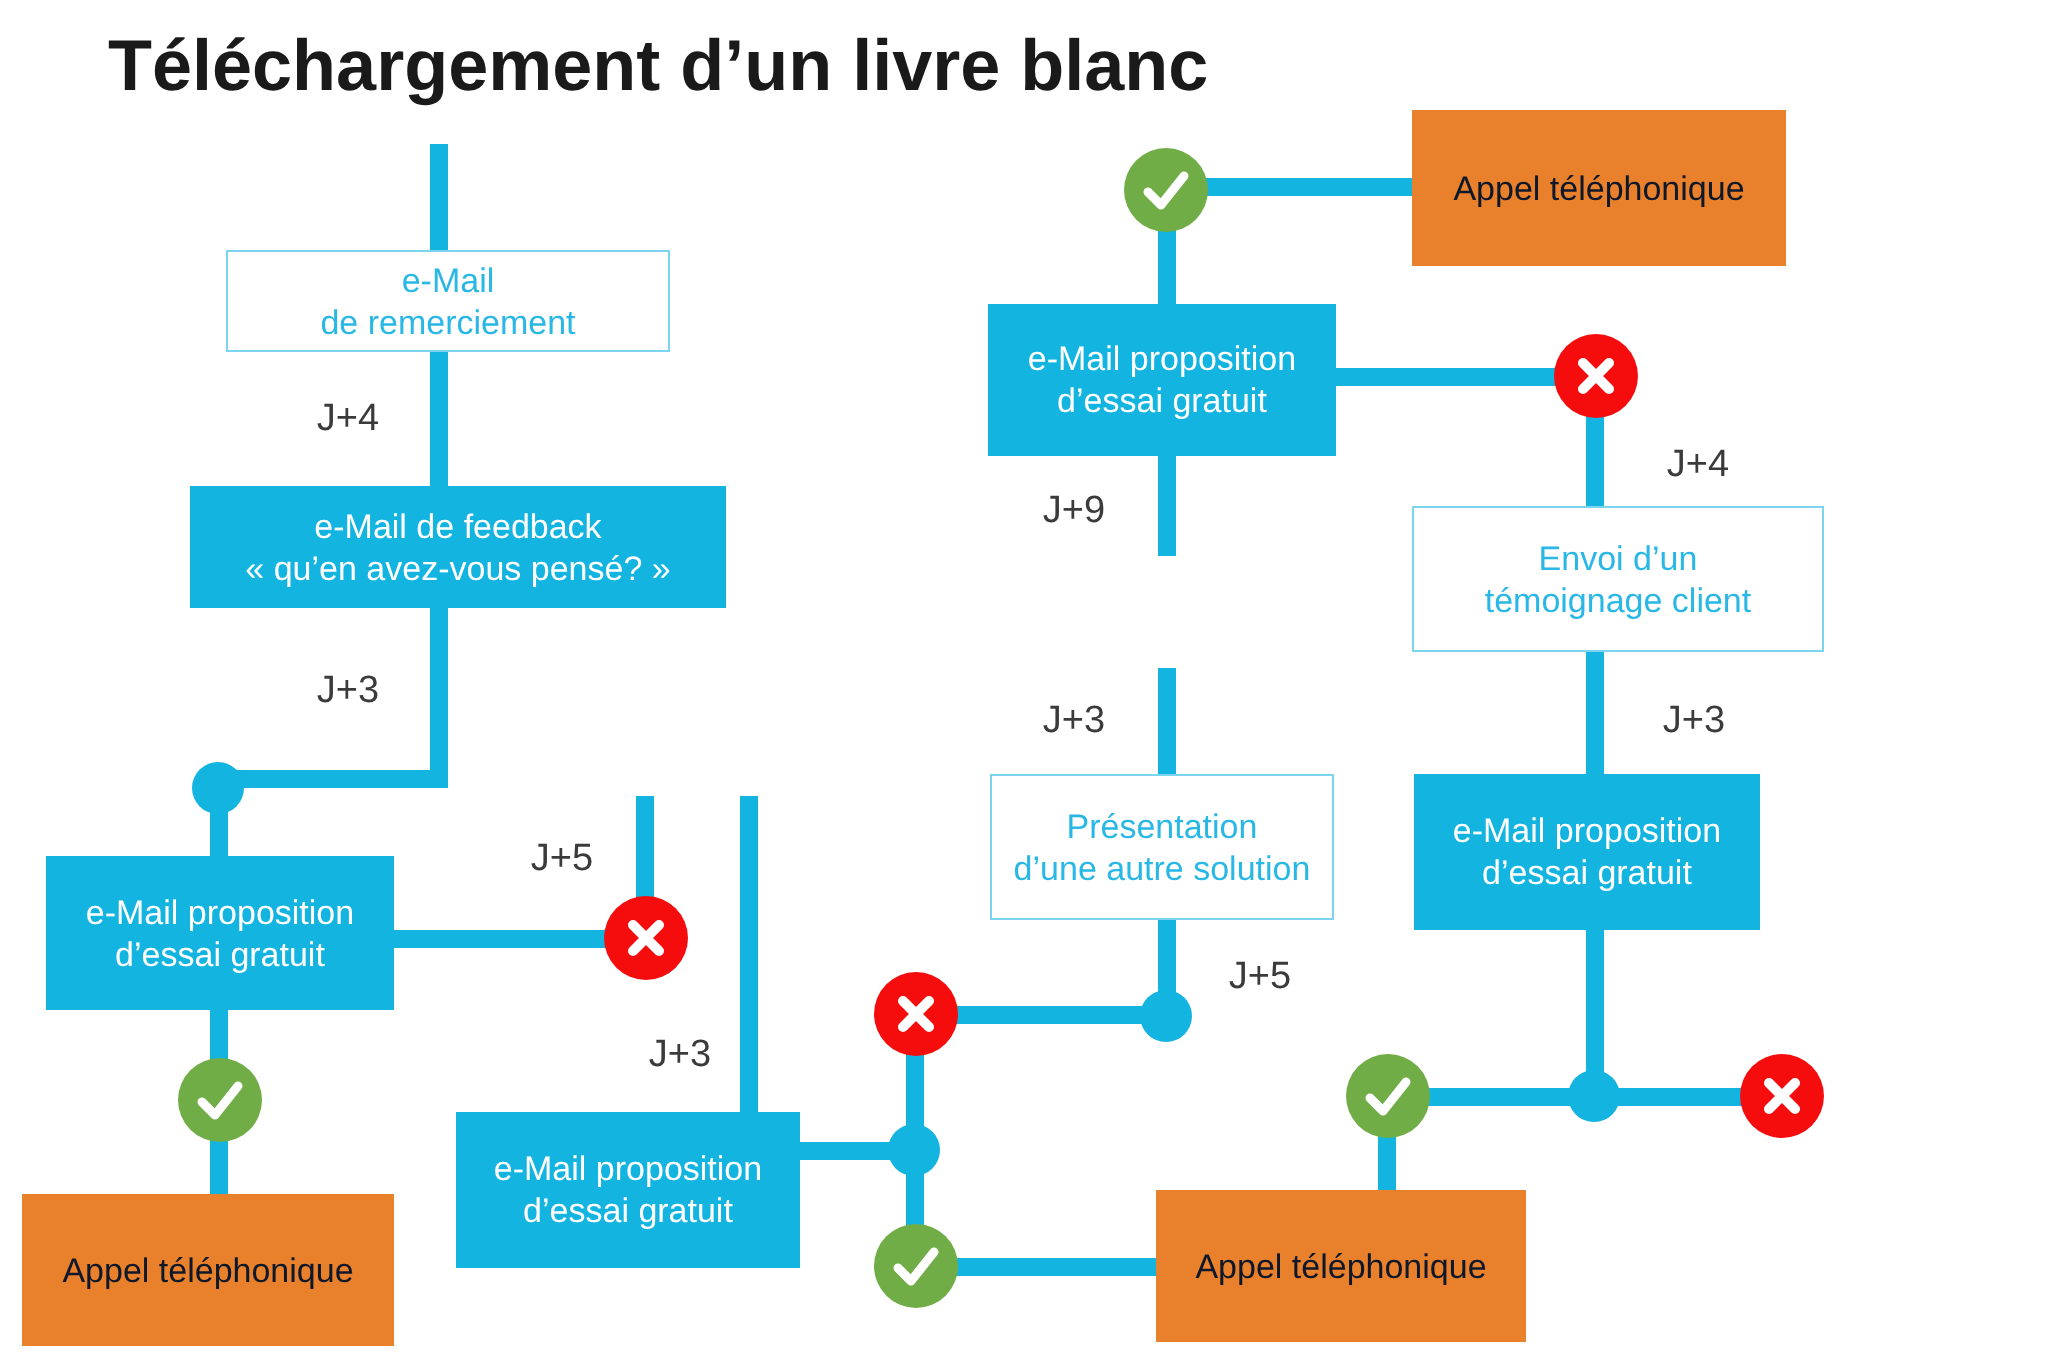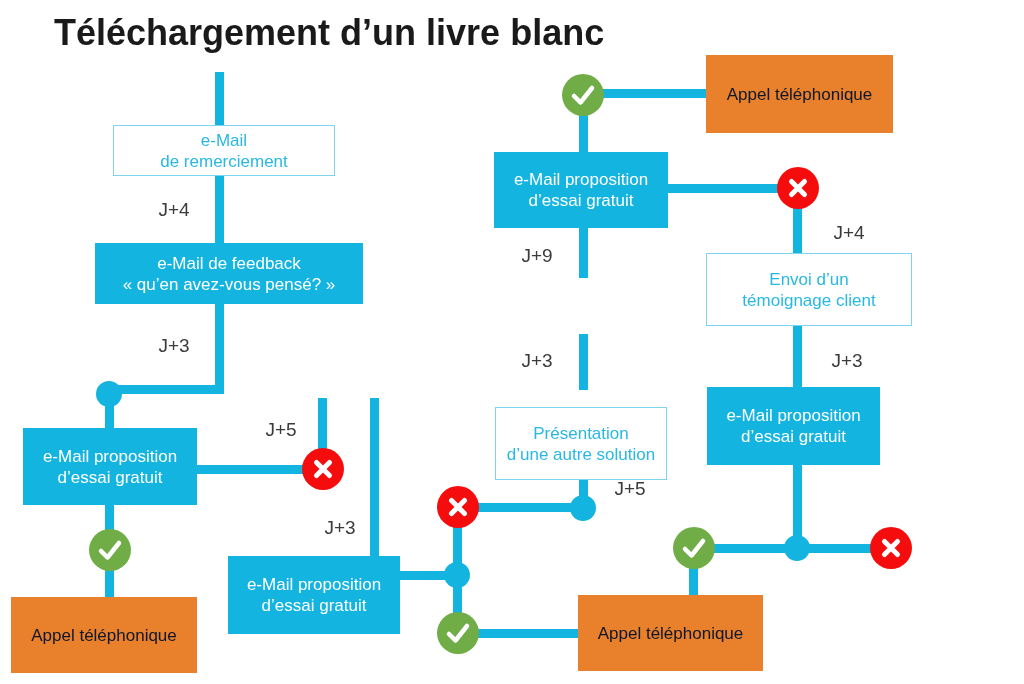--- a/index.html
+++ b/index.html
@@ -63,21 +63,21 @@
   <div class="box filled" style="left:75px;top:243px;width:268px;height:61px;margin-left:20px;">e-Mail de feedback
 « qu’en avez-vous pensé? »</div>
   <div class="box filled" style="left:23px;top:428px;width:174px;height:77px;">e-Mail proposition
 d’essai gratuit</div>
   <div class="box filled" style="left:228px;top:556px;width:172px;height:78px;">e-Mail proposition
 d’essai gratuit</div>
   <div class="box orange" style="left:11px;top:597px;width:186px;height:76px;">Appel téléphonique</div>
   <div class="box orange" style="left:706px;top:55px;width:187px;height:78px;">Appel téléphonique</div>
   <div class="box filled" style="left:494px;top:152px;width:174px;height:76px;">e-Mail proposition
 d’essai gratuit</div>
-  <div class="box outline" style="left:495px;top:387px;width:172px;height:73px;margin-top:20px;">Présentation
+  <div class="box outline" style="left:495px;top:387px;width:172px;height:73px;">Présentation
 d’une autre solution</div>
   <div class="box outline" style="left:706px;top:253px;width:206px;height:73px;">Envoi d’un
 témoignage client</div>
   <div class="box filled" style="left:707px;top:387px;width:173px;height:78px;">e-Mail proposition
 d’essai gratuit</div>
   <div class="box orange" style="left:578px;top:595px;width:185px;height:76px;">Appel téléphonique</div>
 
   <div class="status success" style="left:562px;top:74px;">
     <svg width="42" height="42" viewBox="0 0 42 42">
         <path d="M12 22 L18.5 28.5 L30 14" stroke="#ffffff" stroke-width="4.5" fill="none" stroke-linecap="round" stroke-linejoin="round"></path>

